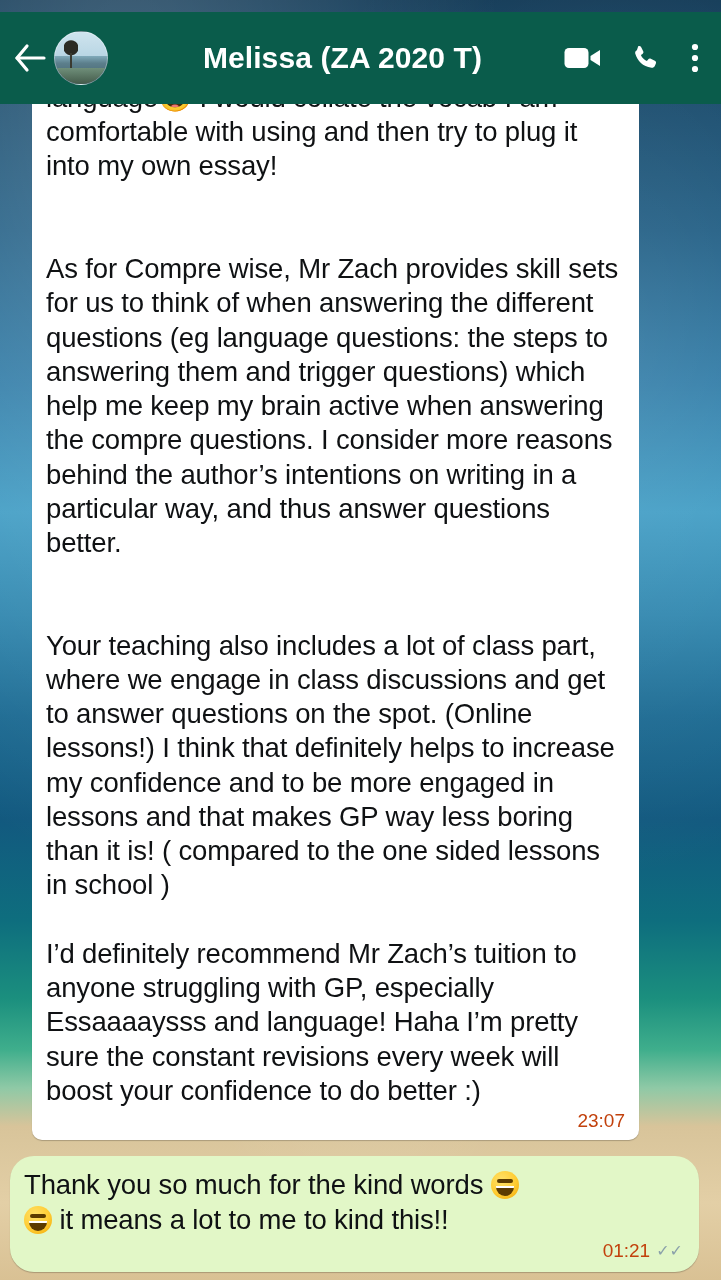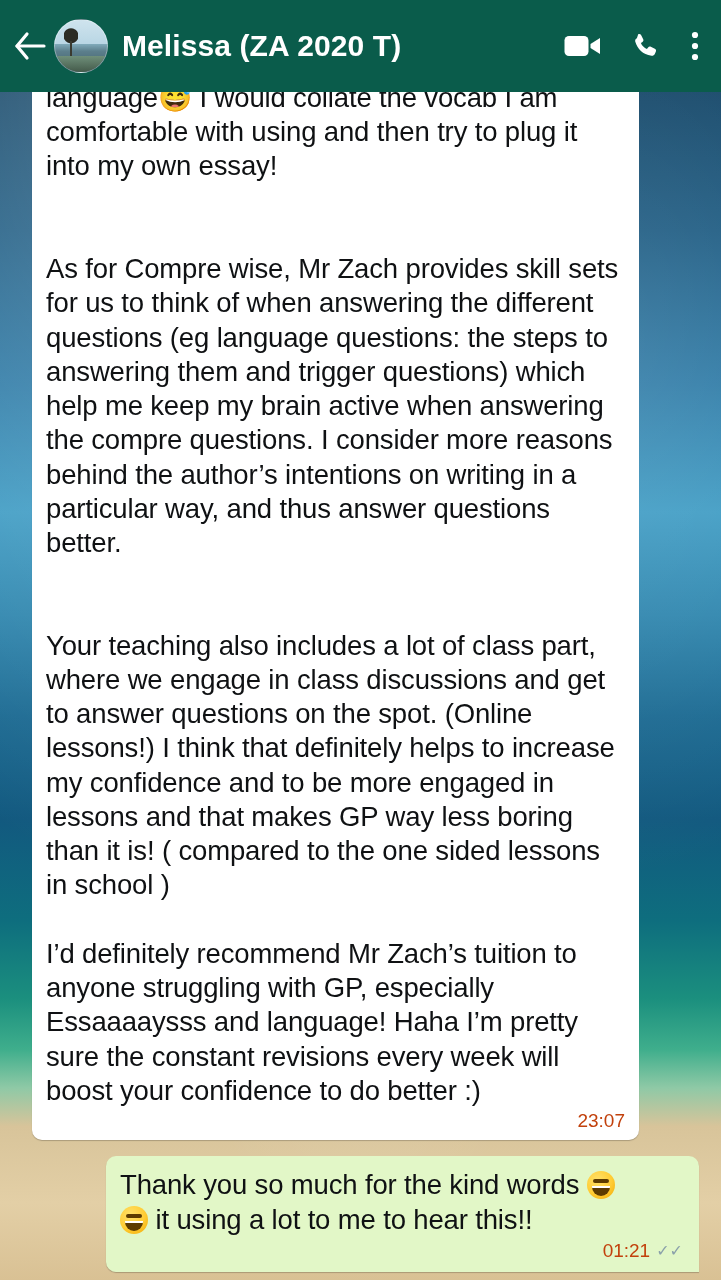--- a/index.html
+++ b/index.html
@@ -45,28 +45,29 @@
     position:absolute; inset:0;
     background:
       radial-gradient(ellipse at 18% 12%, rgba(255,255,255,0.22), rgba(255,255,255,0) 45%),
       radial-gradient(ellipse at 85% 28%, rgba(255,255,255,0.12), rgba(255,255,255,0) 40%),
       radial-gradient(ellipse at 50% 68%, rgba(255,255,255,0.10), rgba(255,255,255,0) 35%);
   }
 
   
   .topbar {
     position: absolute;
-    top: 0; left: 0; right: 0;
+    top: 12px; left: 0; right: 0;
     height: 92px;
     background: #0a5c4b;
     display: flex;
     align-items: center;
     padding: 0 14px 0 10px;
     z-index: 20;
     color: #ffffff;
+    text-align: center;
   }
   .back-arrow {
     width: 40px; height: 40px;
     display: flex; align-items: center; justify-content: center;
     flex: 0 0 auto;
     cursor: pointer;
   }
   .avatar {
     width: 54px; height: 54px;
     border-radius: 50%;
@@ -133,26 +134,26 @@
   }
   .bubble-in {
     background: #ffffff;
     margin-left: 22px;
     margin-right: 72px;
     border-top-left-radius: 0;
     border-top-right-radius: 10px;
   }
   .bubble-out {
     background: #e2f7c7;
-    margin-left: 96px;
     margin-right: 12px;
     border-top-right-radius: 10px;
     border-bottom-right-radius: 0;
     margin-top: 16px;
     padding: 12px 14px 10px 14px;
+    border-radius: 24px;
   }
   .msg-text {
     font-size: 27.5px;
     line-height: 1.245;
     color: #0f1113;
     white-space: pre-wrap;
     word-wrap: break-word;
     letter-spacing: -0.15px;
   }
   .msg-text-out {
@@ -257,20 +258,20 @@
 
 Your teaching also includes a lot of class part, where we engage in class discussions and get to answer questions on the spot. (Online lessons!) I think that definitely helps to increase my confidence and to be more engaged in lessons and that makes GP way less boring than it is! ( compared to the one sided lessons in school )
 
 I’d definitely recommend Mr Zach’s tuition to anyone struggling with GP, especially Essaaaaysss and language! Haha I’m pretty sure the constant revisions every week will boost your confidence to do better :)</div>
     <div class="meta inline">
       <span class="time">23:07</span>
     </div>
   </div>
 
   <div class="bubble bubble-out">
-    <div class="msg-text-out"><span>Thank you so much for the kind words </span><span class="e-grin"></span><br><span class="e-grin"></span><span> it using a lot to me to hear this!!</span></div>
+    <div class="msg-text-out"><span>Thank you so much for the kind words </span><span class="e-grin"></span><br><span class="e-grin"></span><span> it means a lot to me to kind this!!</span></div>
     <div class="meta inline">
       <span class="time">01:21</span>
       <span class="ticks">✓✓</span>
     </div>
   </div>
 
 </div>
 
 </body></html>

